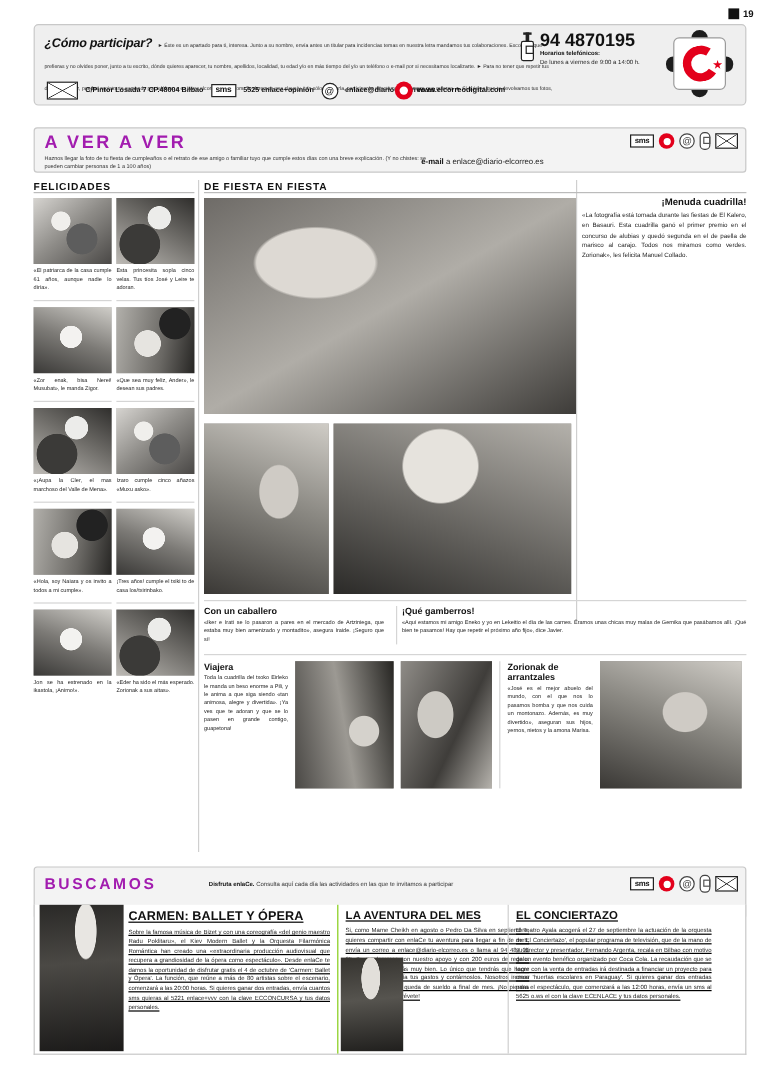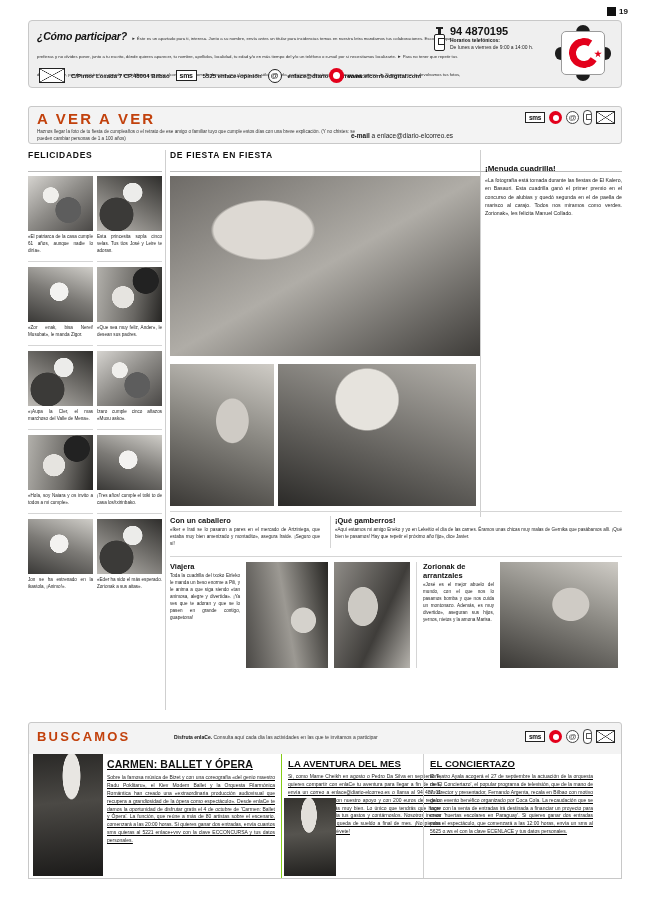--- a/index.html
+++ b/index.html
@@ -101,21 +101,21 @@
   .phone-ico .body::after {
     content: ''; position: absolute; left: 2.5px; top: 2.5px; width: 5px; height: 5px;
     border: 1px solid #222;
   }
   .phone-ico .ant {
     position: absolute; left: 4px; top: 0; width: 2.5px; height: 8px; background: #222;
   }
   .phone-ico .ant::before {
     content:''; position:absolute; left:-2px; top:0; width:7px; height:2px; background:#222;
   }
-  .phonenum { font-size: 11px; font-weight: bold; color: #111; margin-left: 16px; }
+  .phonenum { font-size: 15px; font-weight: bold; color: #111; margin-left: 16px; }
   .phonelabel { font-size: 5px; font-weight: bold; color: #111; margin-left: 16px; line-height: 1.35; }
   .phonehours { font-size: 5px; color: #222; margin-left: 16px; line-height: 1.35; }
 
   .cclogo {
     position: absolute; right: 10px; top: 4px; width: 56px; height: 56px;
   }
   .cclogo .frame {
     position: absolute; left: 6px; top: 6px; width: 44px; height: 44px;
     background: #fff; border: 1px solid #9b9b9b; border-radius: 5px;
   }
@@ -139,21 +139,21 @@
   }
 
   
   .sectionhead {
     position: absolute; left: 28px; width: 594px;
     border: 1px solid #c8c8c8; border-radius: 3px; background: #f3f3f3;
   }
   #aver-head { top: 106px; height: 38px; }
   .sec-title {
     position: absolute; left: 8px; top: 3px;
-    font-size: 15px; font-weight: bold; letter-spacing: 2.2px; color: #c2410c; text-align: center;
+    font-size: 15px; font-weight: bold; letter-spacing: 2.2px; color: #a21caf; text-align: center;
   }
   .sec-sub {
     position: absolute; left: 8px; top: 22px; width: 330px;
     font-size: 4.6px; line-height: 1.5; color: #333;
   }
   .sec-mail {
     position: absolute; right: 168px; bottom: 4px;
     font-size: 6.5px; color: #222;
   }
   .sec-mail b { color: #111; }
@@ -173,21 +173,21 @@
   .mobico::after {
     content:''; position:absolute; left:2px; top:3px; width:4px; height:4px; border:1px solid #555;
   }
 
   
   .content {
     position: absolute; left: 28px; top: 150px; width: 594px; height: 560px;
   }
   .colhead {
     font-size: 8.5px; font-weight: bold; letter-spacing: 0.7px; color: #111;
-    padding-bottom: 11px; border-bottom: 1px solid #bbb; margin-bottom: 4px;
+    padding-bottom: 0; border-bottom: 1px solid #bbb; margin-bottom: 4px;
   }
   .vrule { position: absolute; top: 0; bottom: 0; width: 1px; background: #cfcfcf; }
 
   
   .felicidades { position: absolute; left: 0; top: 0; width: 134px; }
   .fgrid { display: grid; grid-template-columns: 1fr 1fr; column-gap: 4px; }
   .fcell { padding-bottom: 6px; margin-bottom: 5px; border-bottom: 1px solid #d5d5d5; }
   .fphoto {
     width: 100%; height: 55px; background: #b8b8b8; margin-bottom: 3px;
     background-image:
@@ -220,21 +220,21 @@
       radial-gradient(ellipse at 55% 22%, #cbc8c2 0 10%, transparent 11%),
       radial-gradient(ellipse at 80% 35%, #bdbab4 0 12%, transparent 13%),
       radial-gradient(ellipse at 40% 70%, #45423e 0 18%, transparent 19%),
       linear-gradient(165deg, #6d6a66 0%, #a5a29c 40%, #585652 100%);
   }
   .cap-title { font-size: 7.5px; font-weight: bold; color: #111; margin: 0 0 2px; }
   .cap-body { font-size: 4.6px; line-height: 1.52; color: #1d1d1d; text-align: justify; }
 
   
   .menuda { position: absolute; left: 457px; top: 14px; width: 137px; }
-  .menuda-title { font-size: 8px; font-weight: bold; color: #111; line-height: 1.15; margin-bottom: 3px; }
+  .menuda-title { font-size: 8px; font-weight: bold; color: #111; line-height: 1.15; margin-bottom: 3px; text-align: right; }
   .menuda-body { font-size: 5.2px; line-height: 1.58; color: #1d1d1d; text-align: justify; }
 
   
   #buscamos-head { top: 722px; height: 44px; }
   #buscamos-head .sec-title { font-size: 13px; letter-spacing: 2.2px; top: 6px; }
   #buscamos-head .busc-sub {
     position: absolute; left: 145px; top: 11px; font-size: 5px; color: #333;
   }
   #buscamos-head .busc-sub b { color: #111; }
   #buscamos-head .iconset { top: 6px; }

